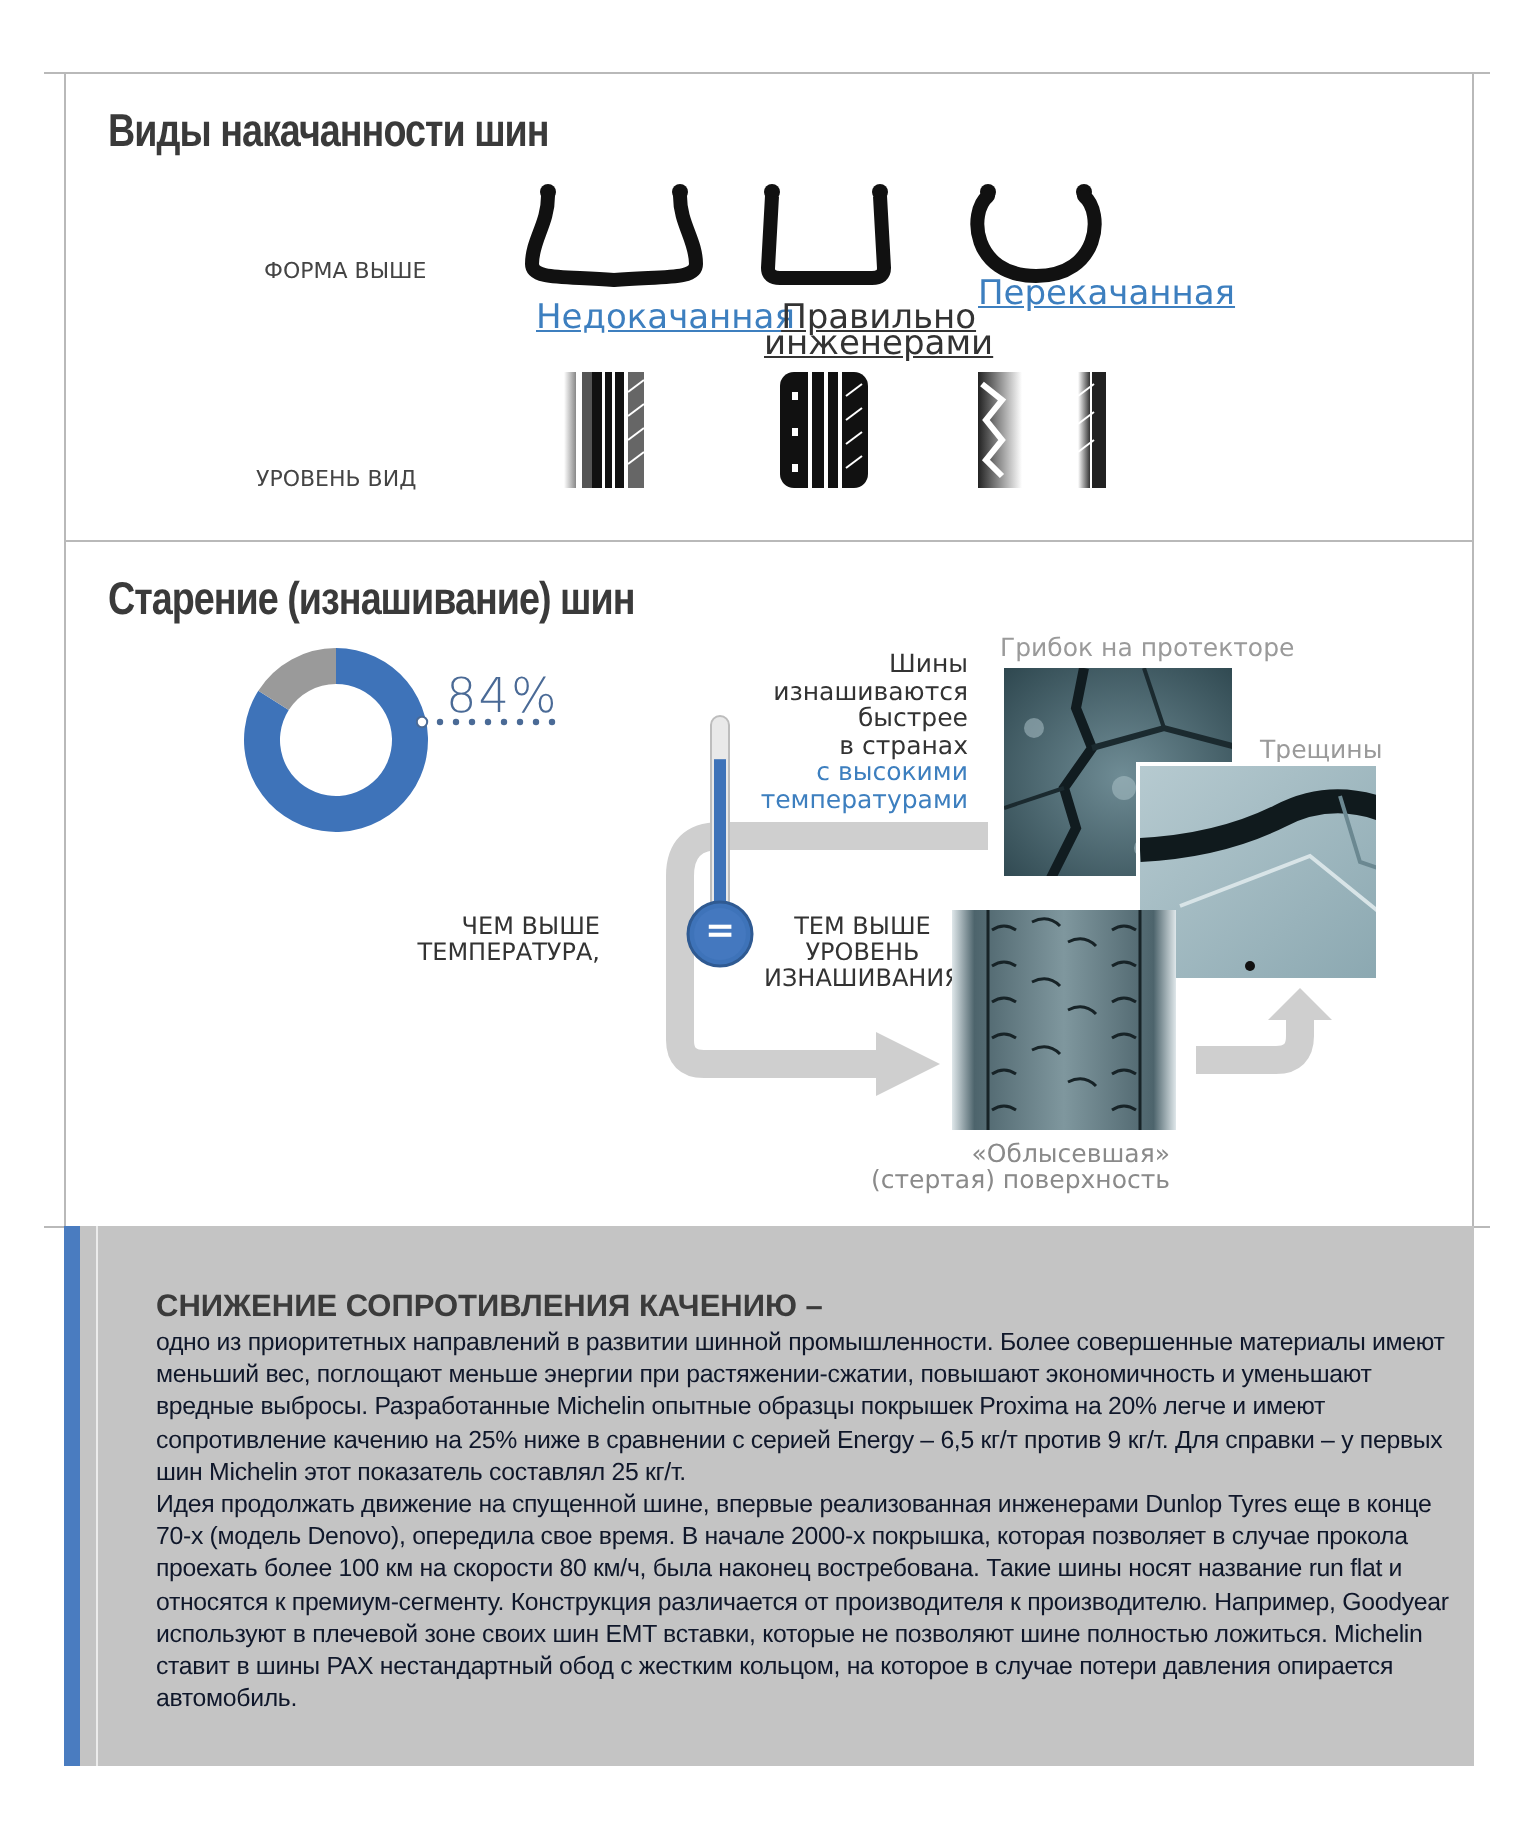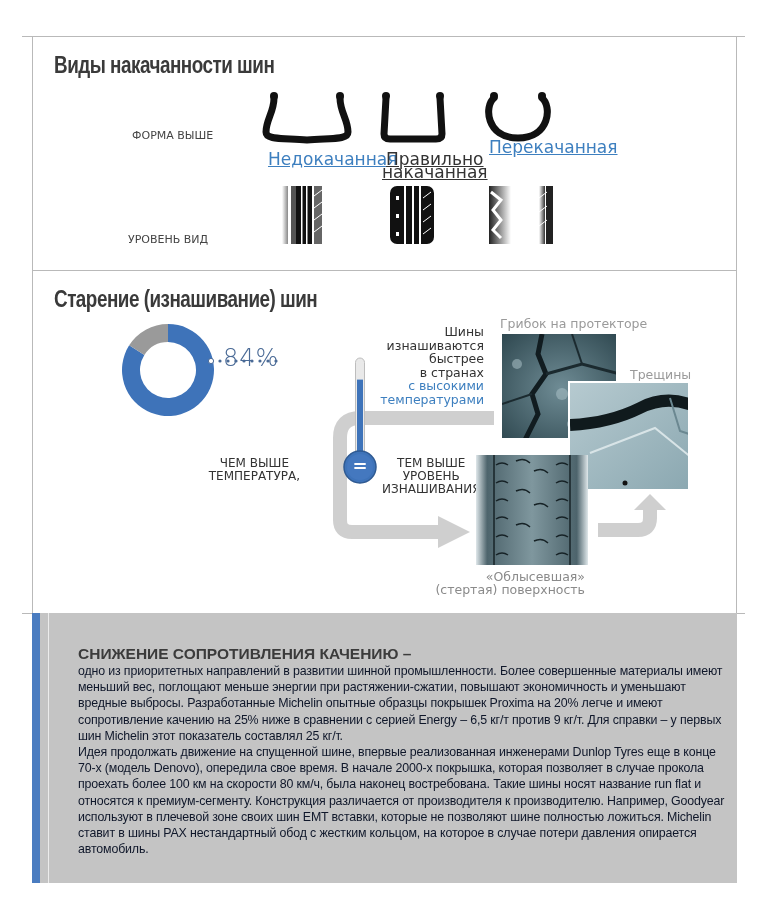--- a/index.html
+++ b/index.html
@@ -14,21 +14,21 @@
   .h1 {
     position: absolute; font-family: "Liberation Sans", sans-serif; font-weight: bold;
     font-size: 23px; color: #3a3a3a; letter-spacing: -0.6px; transform: scaleX(0.82); transform-origin: left top;
     white-space: nowrap;
   }
   .lbl-caps { position: absolute; font-family: "DejaVu Sans", sans-serif; font-size: 11px; color: #444; white-space: nowrap; }
   .tire-cap { position: absolute; font-family: "DejaVu Sans", sans-serif; font-size: 17px; text-align: center; line-height: 13px; white-space: nowrap; text-decoration: underline; }
   .blue-txt { color: #3d7fbf; }
   .gray-txt { color: #333; }
 
-  .pct { position: absolute; left: 223px; top: 334px; font-family: "DejaVu Sans", sans-serif; font-weight: 200; font-size: 24px; color: #4a6a96; letter-spacing: 1px; margin-top: 10px; }
+  .pct { position: absolute; left: 223px; top: 334px; font-family: "DejaVu Sans", sans-serif; font-weight: 200; font-size: 24px; color: #4a6a96; letter-spacing: 1px; }
 
   .wear-txt { position: absolute; font-family: "DejaVu Sans", sans-serif; font-size: 12.5px; line-height: 13.5px; text-align: right; color: #333; }
   .caption-gray { position: absolute; font-family: "DejaVu Sans", sans-serif; font-size: 12.5px; color: #9a9a9a; white-space: nowrap; }
   .caps-dark { position: absolute; font-family: "DejaVu Sans", sans-serif; font-size: 12px; line-height: 13px; color: #333; text-align: center; }
 
   .photo { position: absolute; border: 2px solid #fff; box-sizing: border-box; overflow: hidden; }
 
   .graybox { position: absolute; left: 32px; top: 613px; width: 705px; height: 270px; background: #c4c4c4; }
   .bluebar { position: absolute; left: 32px; top: 613px; width: 8px; height: 270px; background: #4a7cc0; }
   .whiteline { position: absolute; left: 48px; top: 613px; width: 1px; height: 270px; background: #ececec; }
@@ -62,21 +62,21 @@
 </svg>
 <svg class="abs" style="left:482px; top:88px;" width="72" height="58" viewBox="0 0 72 58">
   <circle cx="12" cy="8" r="4" fill="#111"></circle>
     <circle cx="60" cy="8" r="4" fill="#111"></circle>
   <path d="M12 10 C 2 18, 4 50, 36 50 C 68 50, 70 18, 60 10" fill="none" stroke="#111" stroke-width="7" stroke-linecap="round"></path>
 </svg>
 
 <div class="tire-cap blue-txt" style="left:268px; top:153px;">Недокачанная</div>
 <div class="tire-cap gray-txt" style="left:382px; top:153px;">
   <div>Правильно</div>
-  <div>накачанная</div>
+  <div>инженерами</div>
 </div>
 <div class="tire-cap blue-txt" style="left:489px; top:141px;">Перекачанная</div>
 
 <svg class="abs" style="left:282px; top:186px;" width="42" height="58" viewBox="0 0 42 58">
   <defs>
       <linearGradient id="fadeL" x1="0" x2="1">
         <stop offset="0" stop-color="#fff"></stop>
         <stop offset="1" stop-color="#888"></stop>
       </linearGradient>
     </defs>
@@ -173,21 +173,21 @@
 
 <div class="wear-txt" style="right:284px; top:325px;">
   <div>Шины</div>
   <div>изнашиваются</div>
   <div>быстрее</div>
   <div>в странах</div>
   <div class="blue-txt">с высокими</div>
   <div class="blue-txt">температурами</div>
 </div>
 
-<div class="caps-dark" style="right:468px; top:457px; ">
+<div class="caps-dark" style="right:468px; top:457px; text-align:right;">
   <div>ЧЕМ ВЫШЕ</div>
   <div>ТЕМПЕРАТУРА,</div>
 </div>
 <div class="caps-dark" style="left:382px; top:457px;">
   <div>ТЕМ ВЫШЕ</div>
   <div>УРОВЕНЬ</div>
   <div>ИЗНАШИВАНИЯ</div>
 </div>
 
 <div class="caption-gray" style="left:500px; top:316px;">Грибок на протекторе</div>

